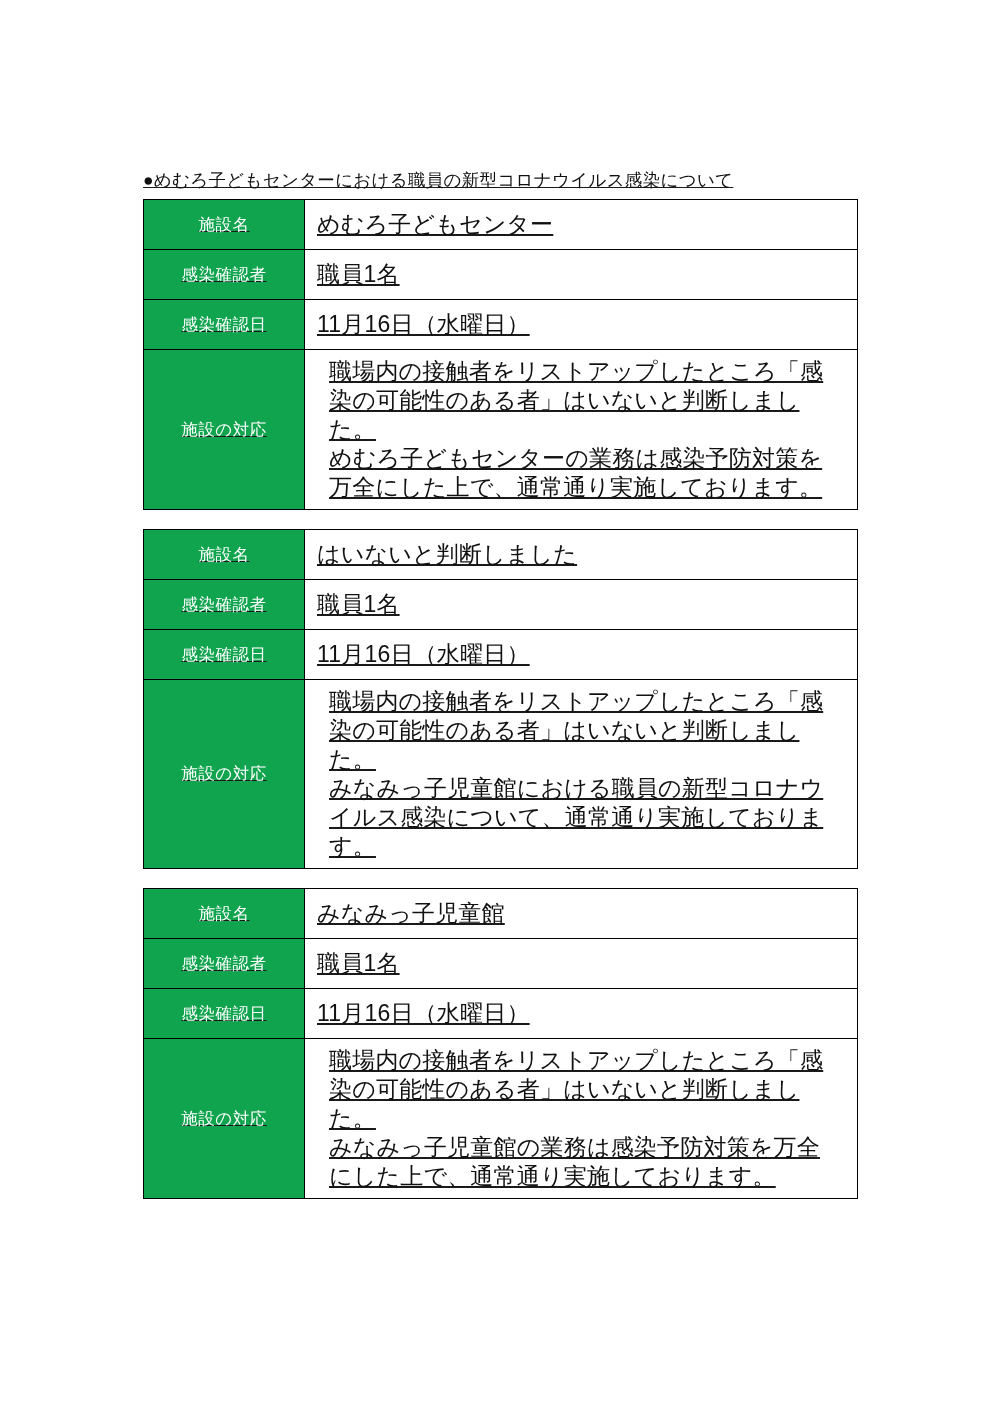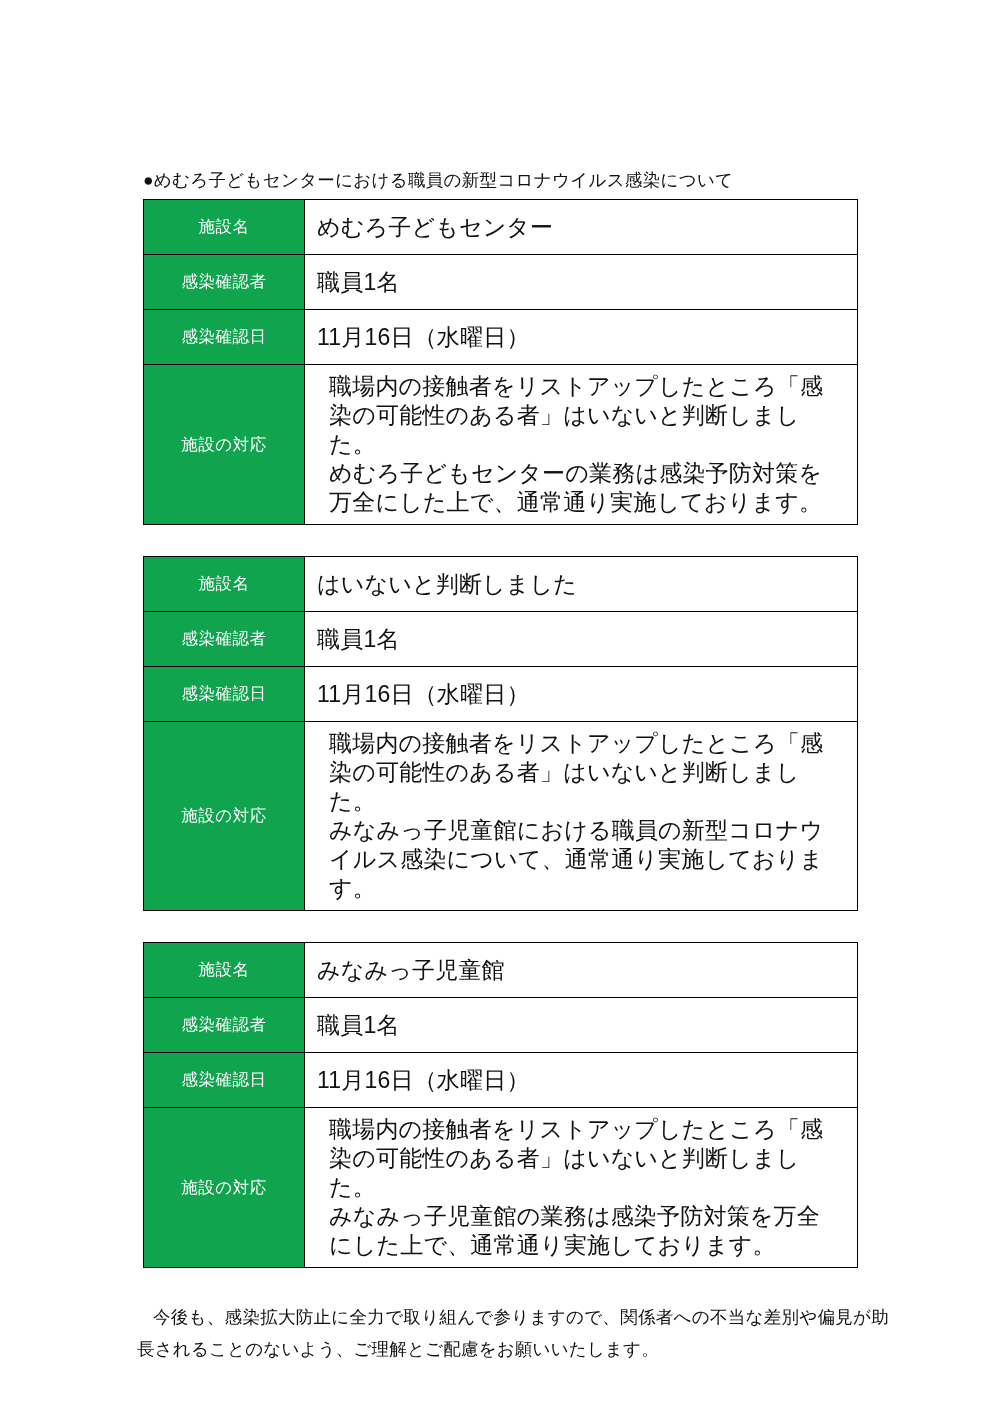--- a/index.html
+++ b/index.html
@@ -8,21 +8,21 @@
     width: 1000px;
     height: 1415px;
     background: #ffffff;
     color: #1a1a1a;
     font-family: "Liberation Sans", "DejaVu Sans", sans-serif;
     overflow: hidden;
   }
   .content {
     padding: 168px 0 0 143px;
   }
-  .section { margin: 0 0 31px 0; }
+  .section { margin: 0 0 19px 0; text-decoration: underline; }
   .heading {
     margin: 0 0 7px 0;
     font-size: 17.5px;
     font-weight: 400;
     letter-spacing: 0.3px;
     color: #111;
     white-space: nowrap;
   }
   table.facility {
     border-collapse: collapse;
@@ -35,21 +35,21 @@
   }
   th.label {
     width: 152px;
     background: var(--green, #10A44E);
     color: #ffffff;
     font-weight: 400;
     font-size: 16.5px;
     text-align: center;
     vertical-align: middle;
     letter-spacing: 0.5px;
-    padding: 16px 4px;
+    padding: 8px 4px;
   }
   td.value {
     font-size: 23px;
     color: #111;
     vertical-align: middle;
     padding: 6px 12px;
     line-height: 29px;
     letter-spacing: 0.2px;
   }
   tr.r-single { height: 50px; }
@@ -152,16 +152,15 @@
             <th class="label">施設の対応</th>
             <td class="value multi">
               <div class="line">職場内の接触者をリストアップしたところ「感染の可能性のある者」はいないと判断しました。</div>
               <div class="line">みなみっ子児童館の業務は感染予防対策を万全にした上で、通常通り実施しております。</div>
             </td>
           </tr>
         </tbody>
       </table>
     </section>
 
-    <p class="closing">今後も、感染拡大防止に全力で取り組んで参りますので、関係者への不当な差別や偏見が助長されることのないよう、ご理解とご配慮をお願いいたします。</p>
 
   </div>
 </div>
 
 </body></html>

